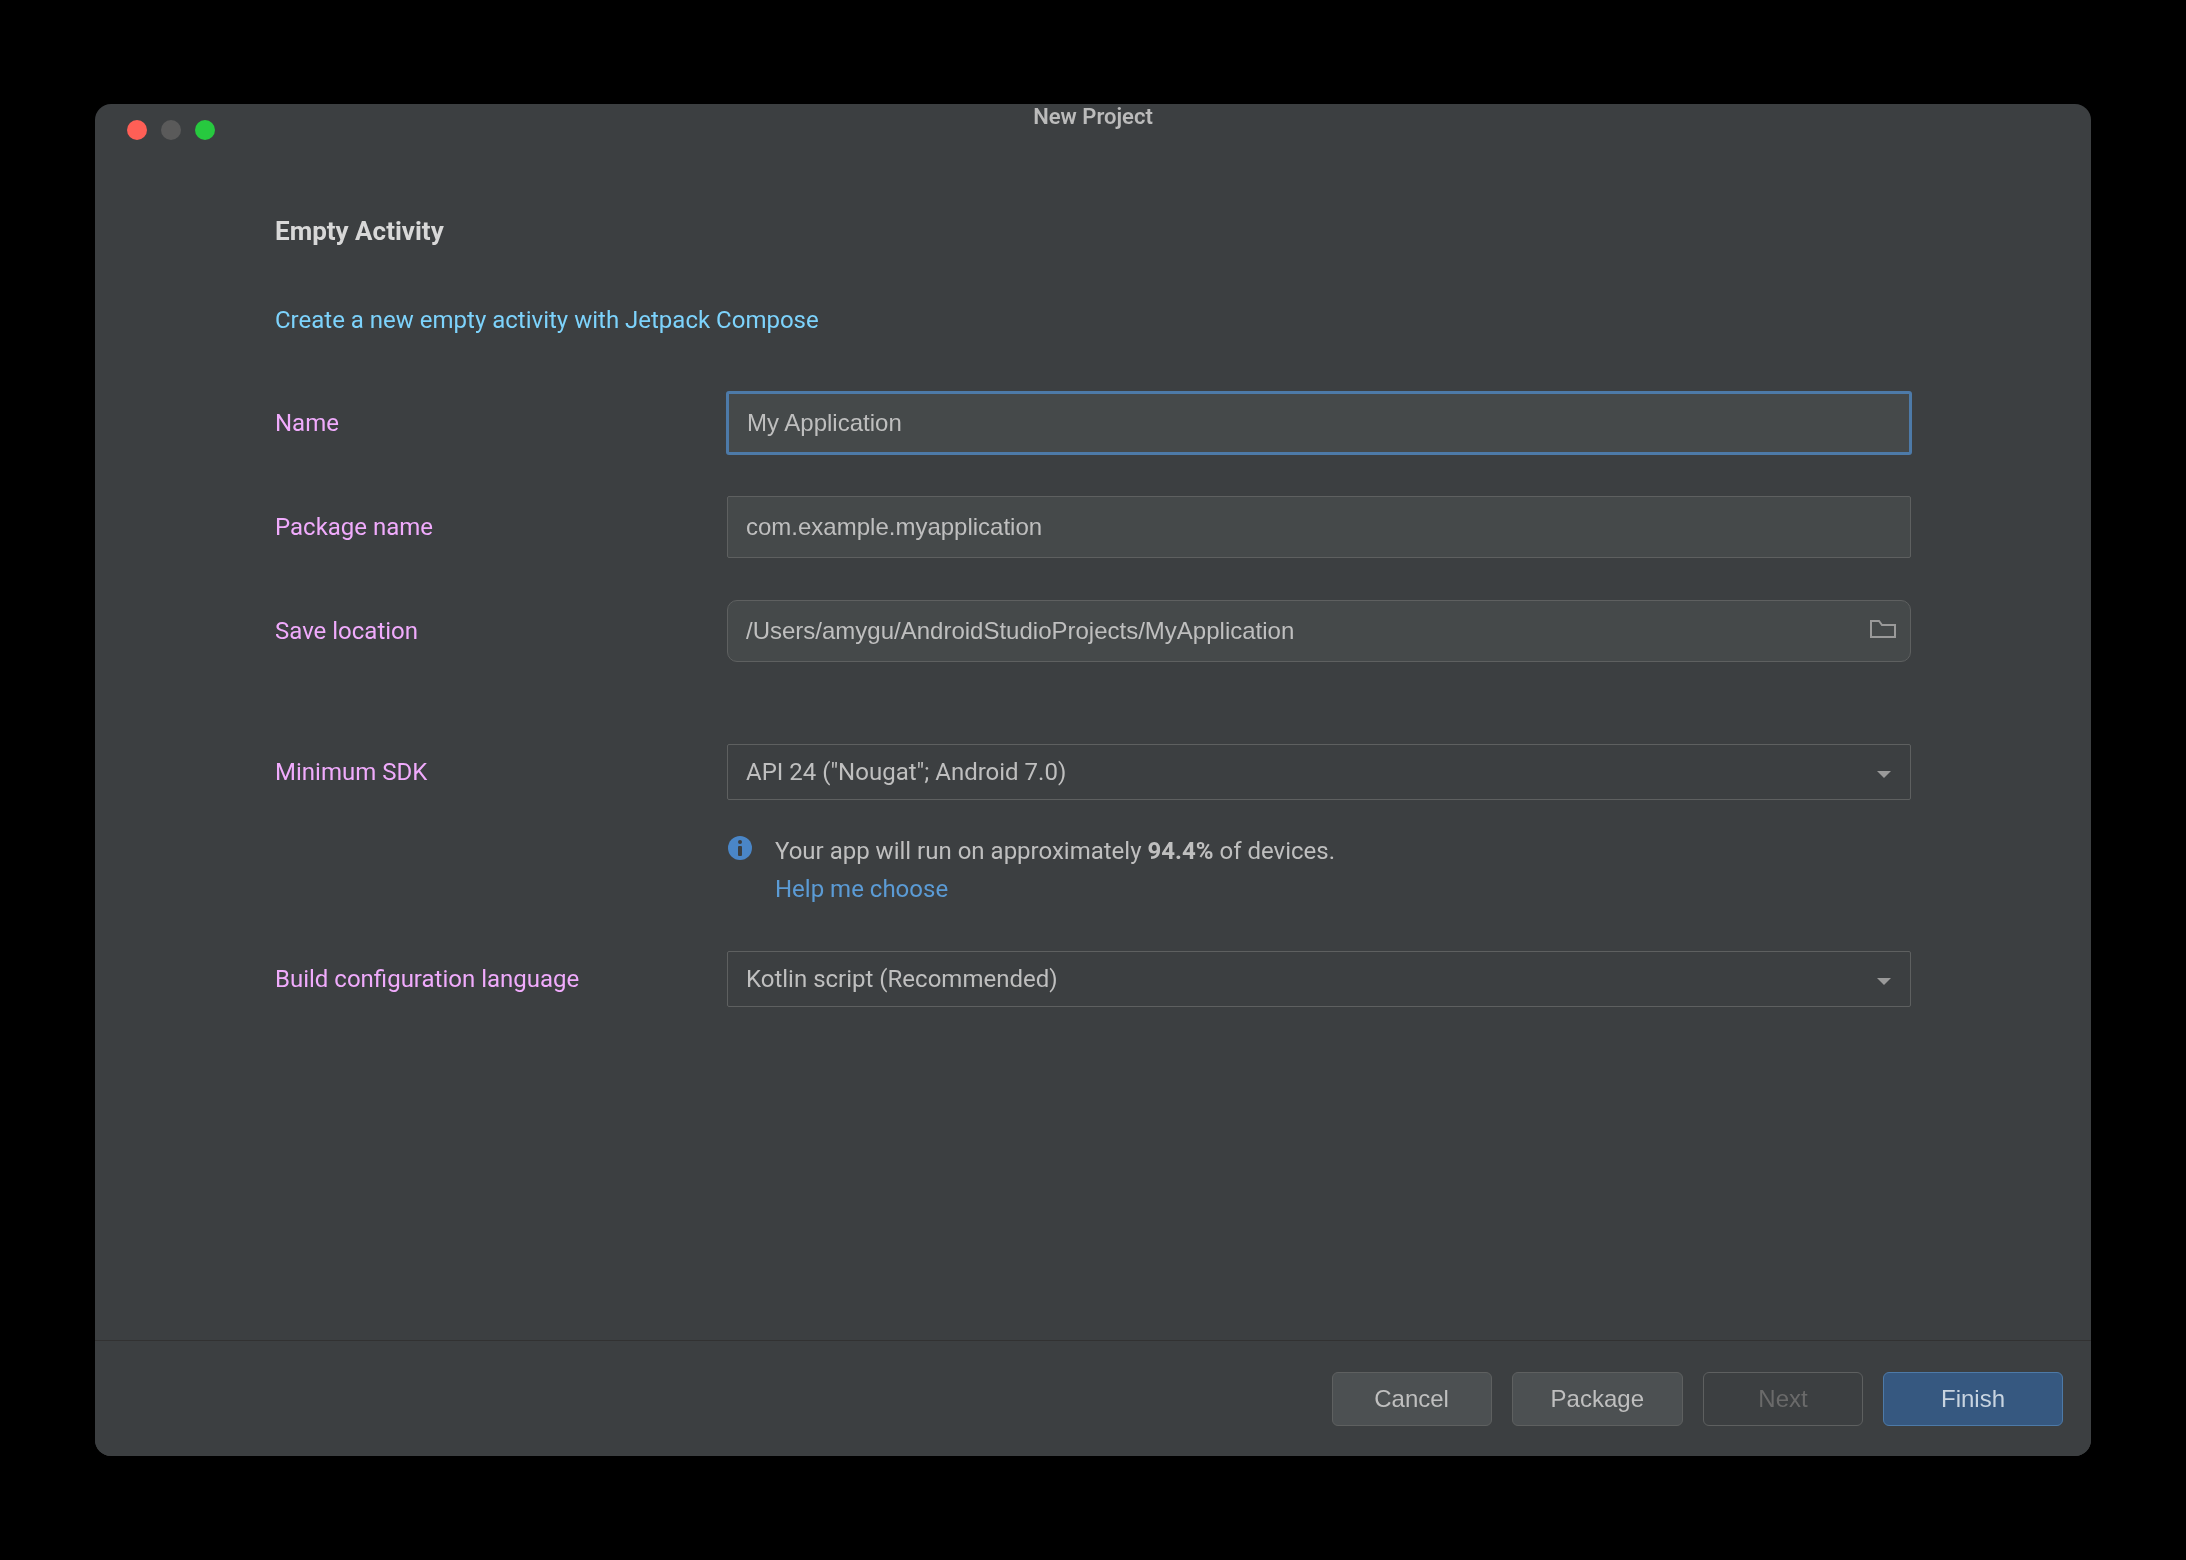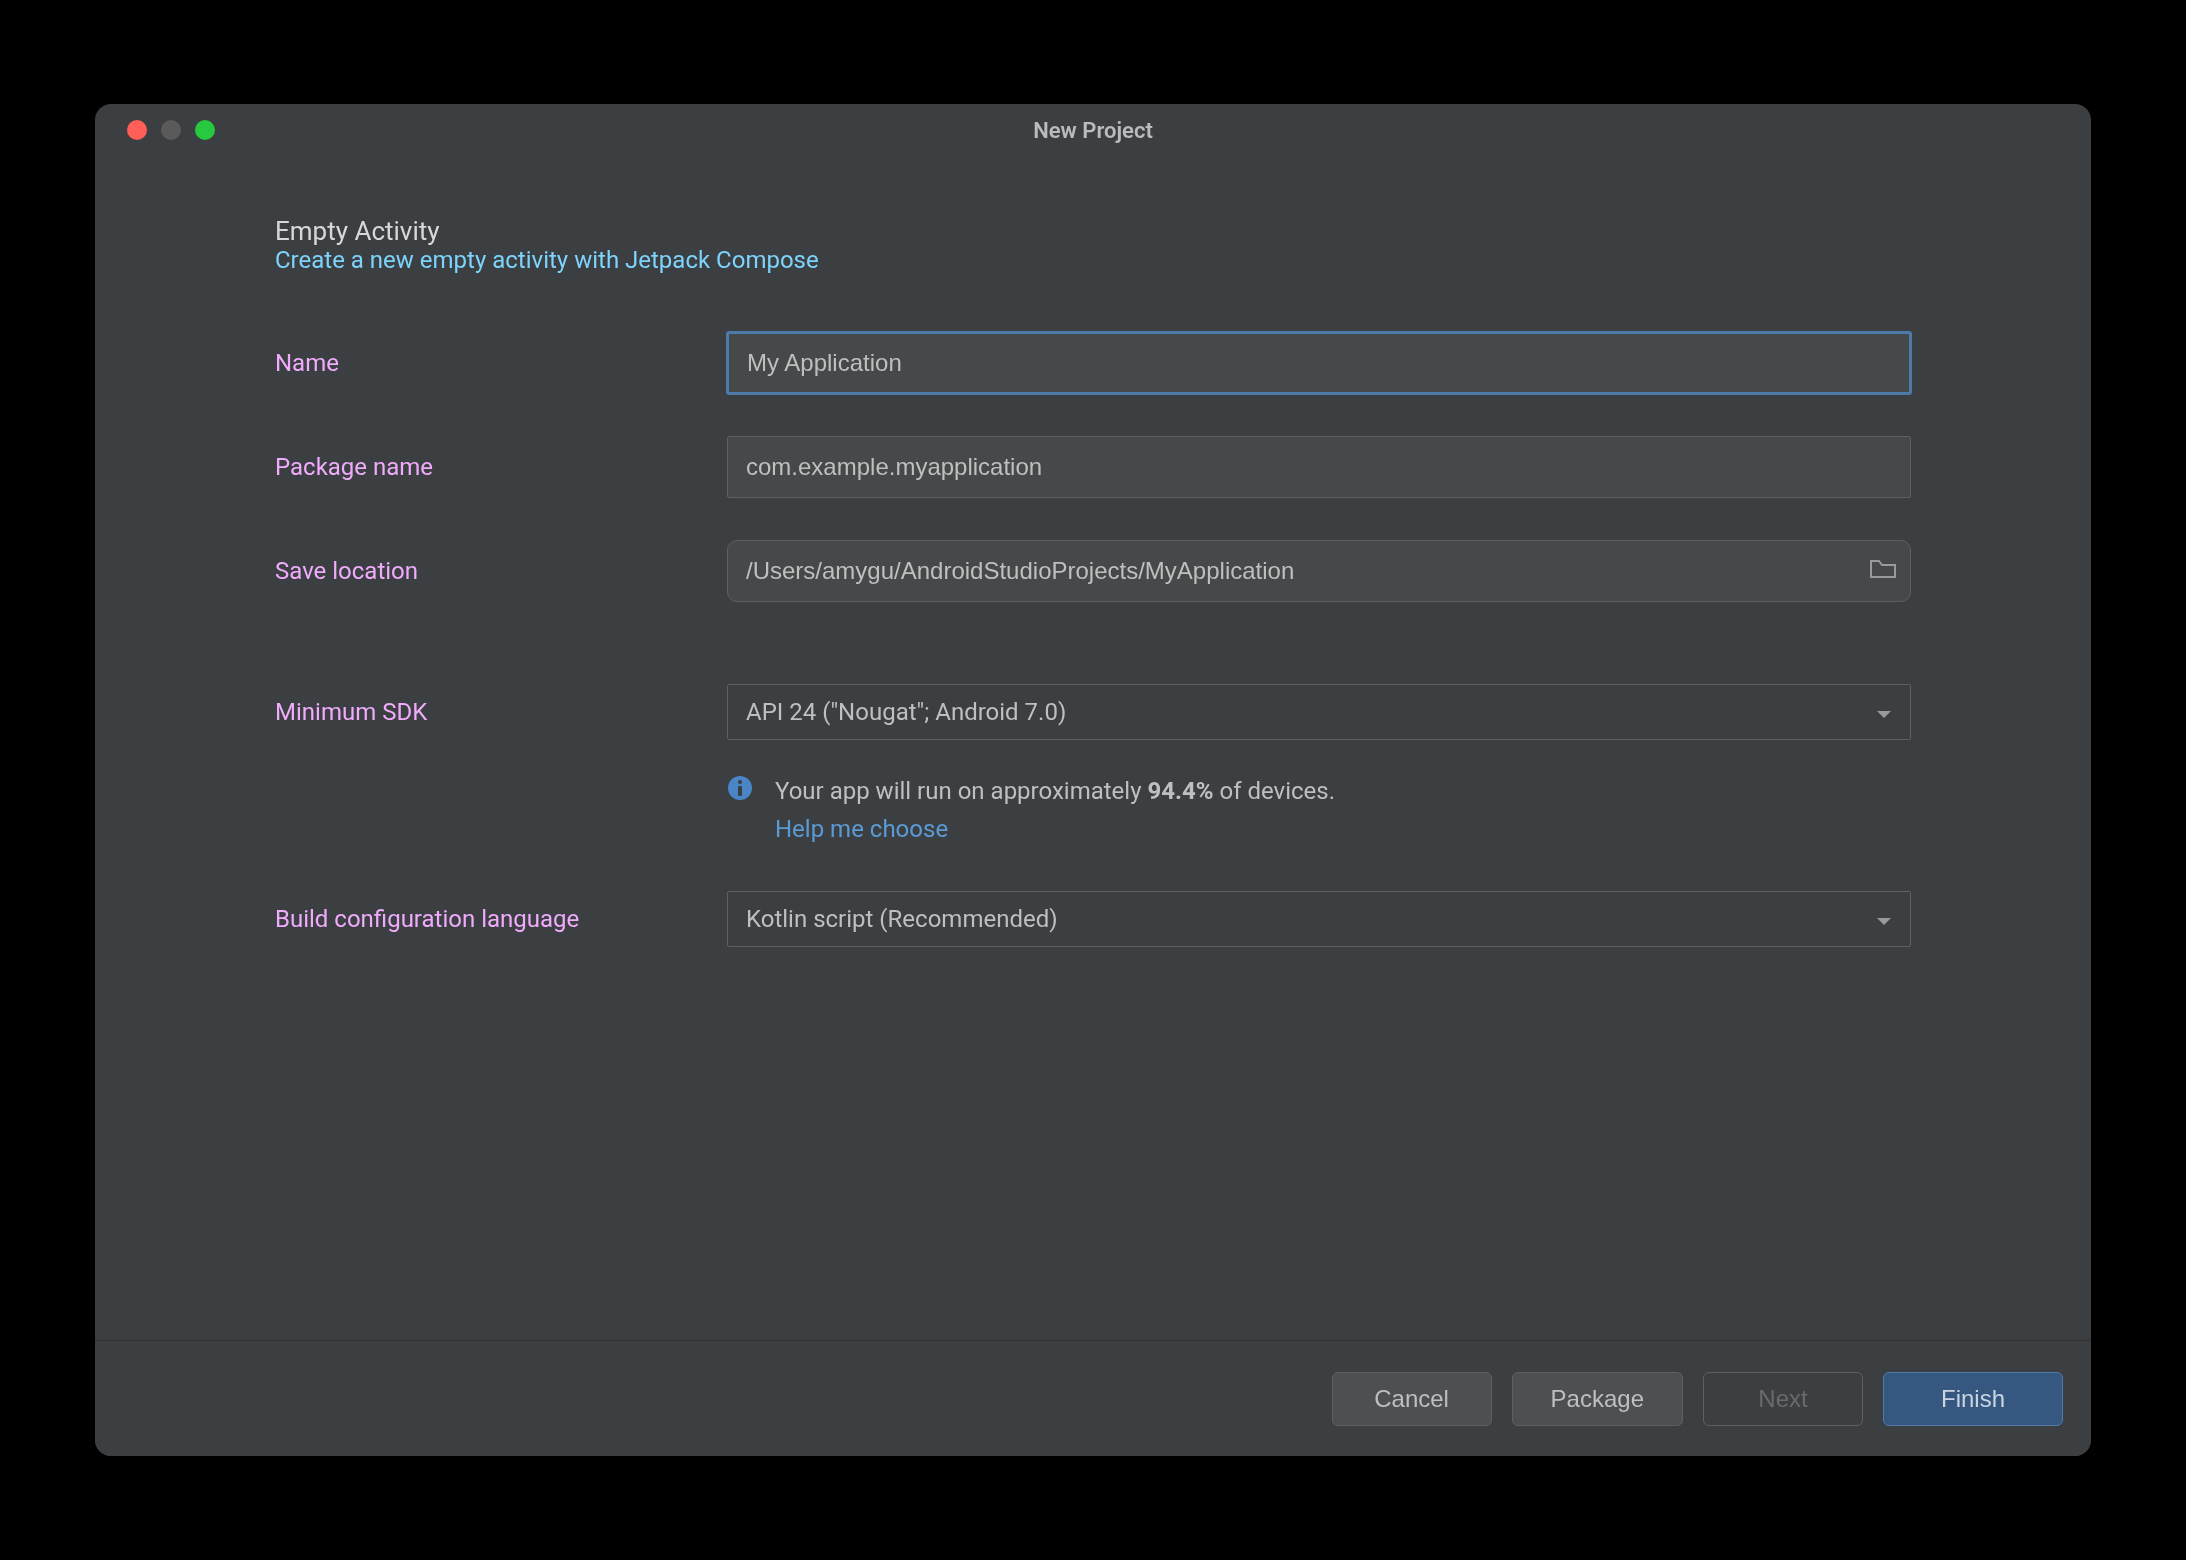--- a/index.html
+++ b/index.html
@@ -26,21 +26,20 @@
       overflow: hidden;
       display: flex;
       flex-direction: column;
       position: relative;
       box-shadow: 0 20px 60px rgba(0,0,0,0.5);
     }
     
     .titlebar {
       height: 52px;
       display: flex;
-      align-items: center;
       padding: 0 32px;
       position: relative;
       flex-shrink: 0;
     }
     
     .traffic-lights {
       display: flex;
       gap: 14px;
       align-items: center;
     }
@@ -66,21 +65,22 @@
     
     .content {
       flex: 1;
       padding: 60px 180px 0 180px;
       overflow: auto;
     }
     
     .page-title {
       color: #d8d8d8;
       font-size: 26px;
-      font-weight: 400;
+      font-weight: 700;
+      margin-bottom: 60px;
     }
     
     .page-subtitle {
       color: #7dd3fc;
       font-size: 24px;
       margin-bottom: 58px;
     }
     
     .form-row {
       display: flex;

